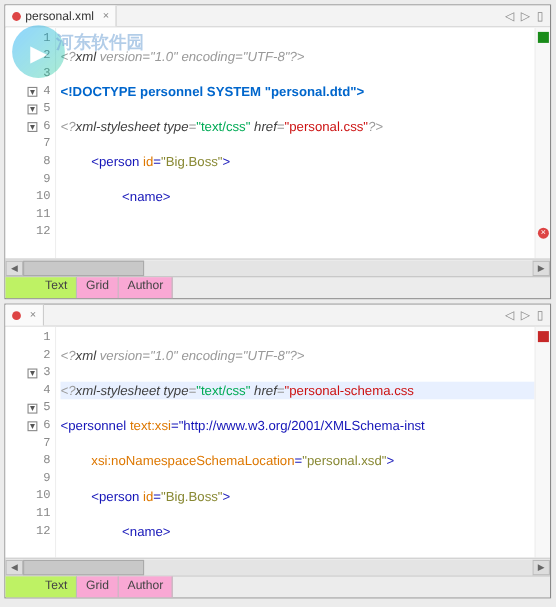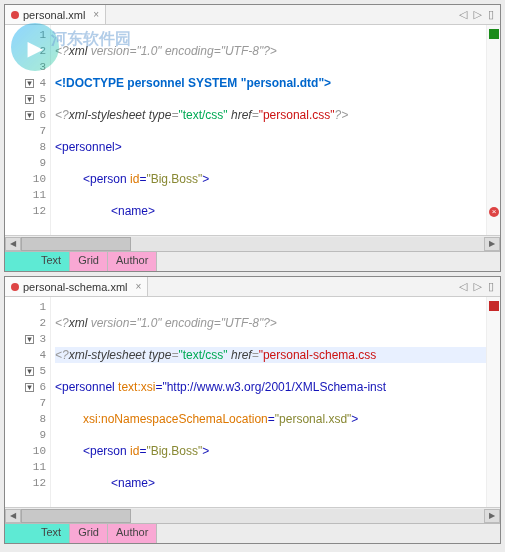--- a/index.html
+++ b/index.html
@@ -31,21 +31,21 @@
 .overview { width: 14px; background: #f8f8f8; border-left: 1px solid #eee; flex-shrink: 0; position: relative; }
 .ov-mark-green { position: absolute; top: 4px; left: 2px; width: 10px; height: 10px; background: #1a8c1a; }
 .ov-mark-red { position: absolute; top: 4px; left: 2px; width: 10px; height: 10px; background: #c62828; }
 .ov-x { position: absolute; bottom: 18px; left: 2px; width: 10px; height: 10px; border-radius: 50%; background: #d44; color: #fff; font-size: 8px; text-align: center; line-height: 10px; }
 .hscroll { height: 16px; background: #ededed; border-top: 1px solid #ccc; position: relative; display: flex; align-items: center; }
 .scroll-btn { width: 16px; height: 14px; background: #ddd; border: 1px solid #bbb; color: #666; font-size: 8px; text-align: center; line-height: 12px; }
 .scroll-track { flex: 1; height: 14px; background: #e4e4e4; position: relative; }
 .scroll-thumb { position: absolute; left: 0; top: 0; width: 110px; height: 14px; background: #c8c8c8; border: 1px solid #aaa; }
 .view-tabs { display: flex; background: #ececec; border-top: 1px solid #bbb; height: 20px; }
 .vtab { padding: 2px 8px; font-size: 11px; color: #444; border-right: 1px solid #bbb; background: #f9a8d4; cursor: pointer; }
-.vtab.active { background: #5eead4; padding-left: 36px; }
+.vtab.active { background: #bef264; padding-left: 36px; }
 .watermark { position: absolute; top: 18px; left: 6px; opacity: 0.55; z-index: 5; pointer-events: none; }
 .wm-circle { width: 48px; height: 48px; border-radius: 50%; background: linear-gradient(135deg, rgba(0,160,255,0.8), rgba(0,200,120,0.6)); display: flex; align-items: center; justify-content: center; color: #fff; font-size: 28px; font-weight: bold; }
 .wm-text1 { position: absolute; top: 6px; left: 40px; font-size: 16px; font-weight: bold; color: rgba(0,90,180,0.55); white-space: nowrap; }
 .wm-text2 { position: absolute; top: 28px; left: 40px; font-size: 14px; color: rgba(0,90,180,0.5); white-space: nowrap; }
 .indent1 { padding-left: 28px; } .indent2 { padding-left: 56px; }
 </style>
 </head>
 <body>
 
 <div class="pane" style="position:relative;">
@@ -77,21 +77,20 @@
         <div class="gline">8</div>
         <div class="gline">9</div>
       <div class="gline">10</div>
         <div class="gline">11</div>
         <div class="gline">12</div>
     </div>
     <div class="code">
 <div class="cline"><span class="t-pi">&lt;?</span><span class="t-kw">xml</span><span class="t-pi"> version="1.0" encoding="UTF-8"</span><span class="t-pi">?&gt;</span></div>
 <div class="cline"><span class="t-doc">&lt;!DOCTYPE personnel SYSTEM "personal.dtd"&gt;</span></div>
 <div class="cline"><span class="t-pi">&lt;?</span><span class="t-kw">xml-stylesheet</span><span class="t-pi"> </span><span class="t-kw">type</span><span class="t-pi">=</span><span class="t-doc2">"text/css"</span><span class="t-pi"> </span><span class="t-kw">href</span><span class="t-pi">=</span><span class="t-href">"personal.css"</span><span class="t-pi">?&gt;</span></div>
-<div class="cline"><span class="t-tag">&lt;</span><span class="t-tag">personnel</span><span class="t-tag">&gt;</span></div>
 <div class="cline indent1"><span class="t-tag">&lt;</span><span class="t-tag">person</span><span> </span><span class="t-attr">id</span><span class="t-tag">=</span><span class="t-val">"Big.Boss"</span><span class="t-tag">&gt;</span></div>
 <div class="cline indent2"><span class="t-tag">&lt;</span><span class="t-tag">name</span><span class="t-tag">&gt;</span></div>
 
 
 
 
 
 
     </div>
     <div class="overview">
@@ -110,21 +109,20 @@
     <div class="vtab active">Text</div>
     <div class="vtab">Grid</div>
     <div class="vtab">Author</div>
   </div>
 </div>
 
 <div class="pane">
   <div class="title-row">
     <div class="tab">
       <span class="dot"></span>
-      <span class="tab-title">personal-schema.xml</span>
       <span class="close-x">×</span>
     </div>
     <div class="nav-right">
       <span>◁</span>
       <span>▷</span>
       <span>▯</span>
     </div>
   </div>
   <div class="editor">
     <div class="gutter">

